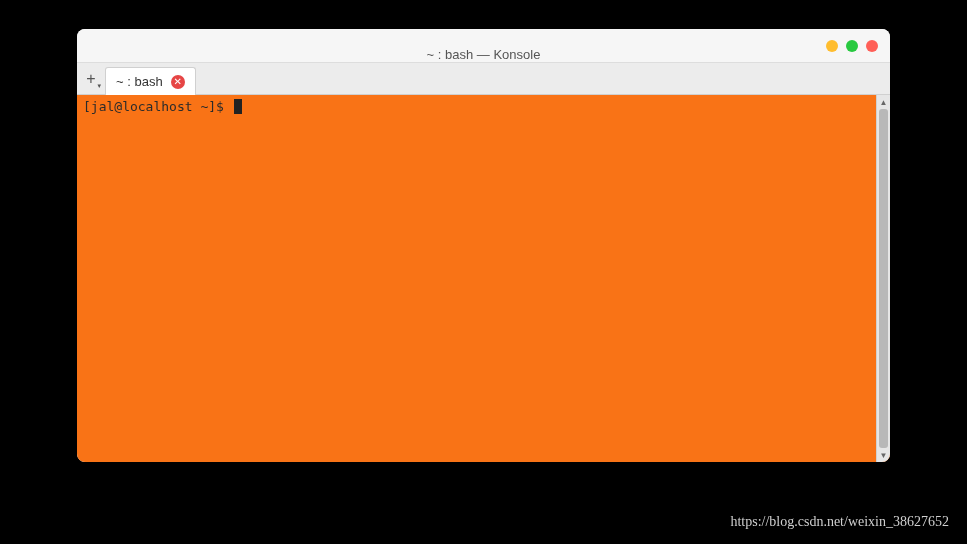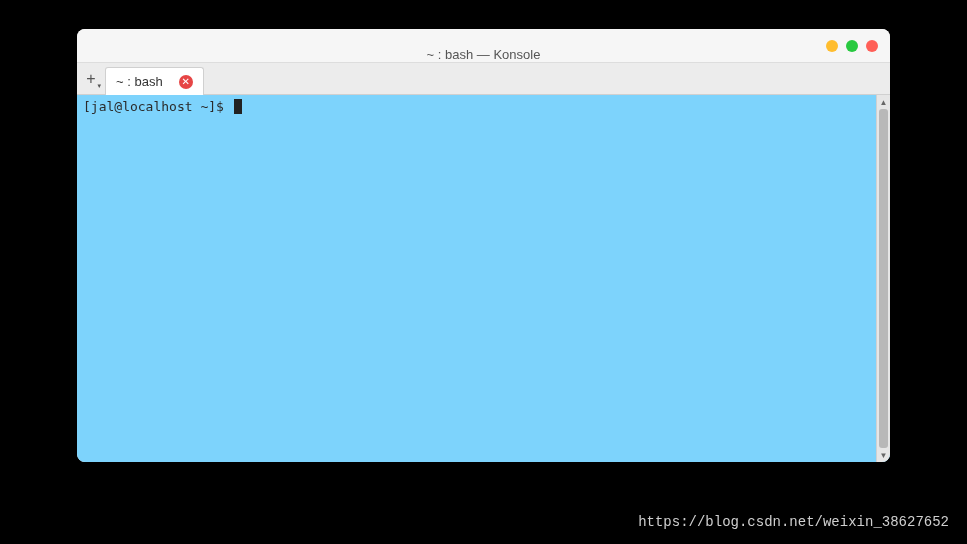--- a/index.html
+++ b/index.html
@@ -82,42 +82,42 @@
     .tab {
       background: #fff;
       border: 1px solid #d0d0d0;
       border-bottom: none;
       border-top-left-radius: 3px;
       border-top-right-radius: 3px;
       margin-top: 3px;
       padding: 8px 10px;
       display: flex;
       align-items: center;
-      gap: 16px;
+      gap: 8px;
       font-size: 13px;
       color: #333;
       position: relative;
       bottom: -1px;
     }
     .tab-close {
       width: 14px;
       height: 14px;
       border-radius: 50%;
       background: #e64545;
       color: #fff;
       font-size: 10px;
       display: flex;
       align-items: center;
       justify-content: center;
       cursor: pointer;
     }
     .terminal-area {
       flex: 1;
       display: flex;
-      background: #7dd3fc;
+      background: #f97316;
       position: relative;
     }
     .terminal-content {
       flex: 1;
       padding: 4px 6px;
       font-family: "DejaVu Sans Mono", "Menlo", "Consolas", monospace;
       font-size: 13px;
       color: #2b2b2b;
       white-space: pre;
     }
@@ -156,21 +156,21 @@
       right: 2px;
       background: #b8b8b8;
       border-radius: 3px;
     }
     .watermark {
       position: absolute;
       right: 18px;
       bottom: 14px;
       color: #cfcfcf;
       font-size: 14px;
-      font-family: Liberation Mono, monospace;
+      font-family: Liberation Serif, serif;
     }
   </style>
 </head>
 <body>
 
 <div class="window">
   <div class="titlebar">
     <span class="titlebar-title">~ : bash — Konsole</span>
     <div class="traffic-lights">
       <div class="dot yellow"></div>

